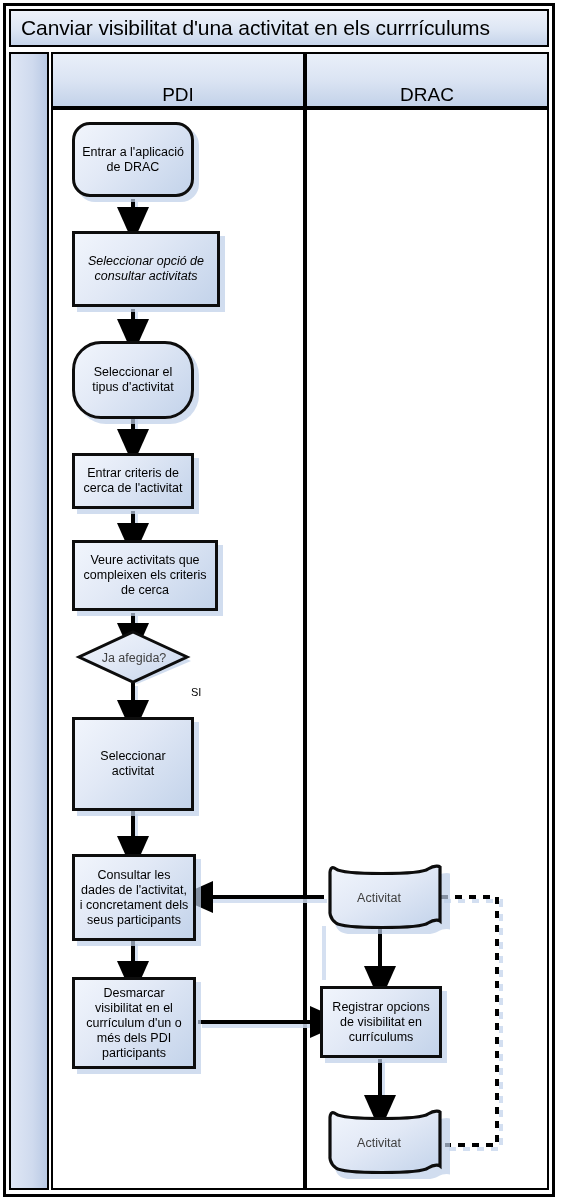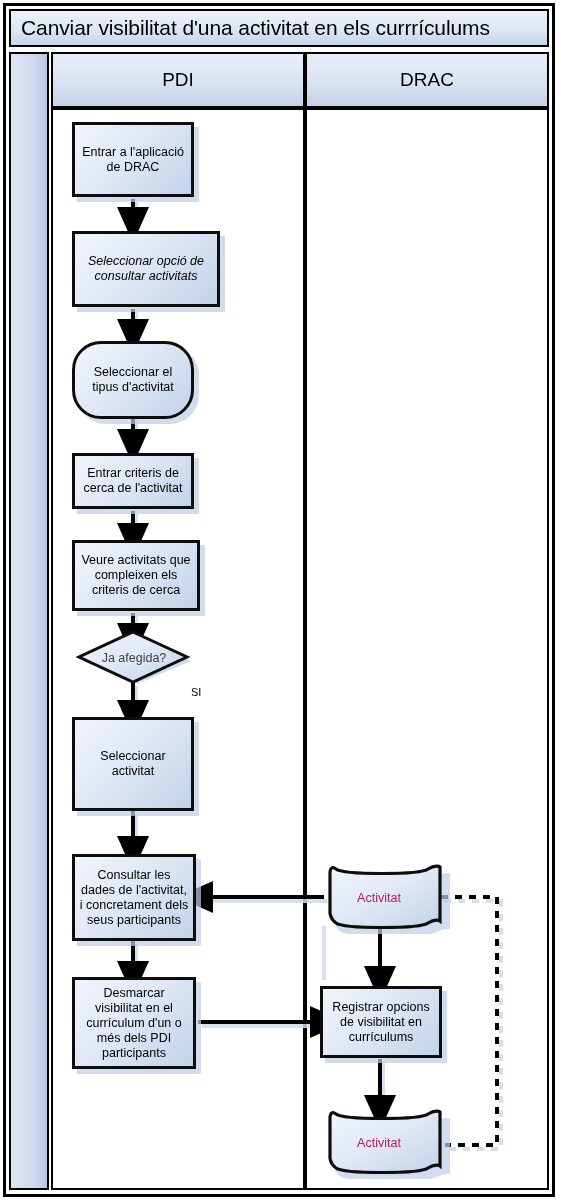--- a/index.html
+++ b/index.html
@@ -56,21 +56,21 @@
     background: linear-gradient(90deg,#dfe7f5 0%, #cfdaee 60%, #b9c9e4 100%);
   }
 
   
   .lane-head {
     position: absolute;
     top: 52px; height: 56px;
     box-sizing: border-box;
     border: 2px solid #000;
     background: linear-gradient(180deg,#e9eff9 0%, #dbe4f3 50%, #c3d2e9 100%);
-    display: flex; align-items: center; justify-content: center;
+    display: flex; align-items: flex-end; justify-content: center;
   }
   .lane-head span { font-size: 19px; color:#000; }
   .lane-head.pdi  { left: 51px;  width: 254px; }
   .lane-head.drac { left: 305px; width: 244px; }
 
   
   .lane-body {
     position: absolute;
     top: 108px; height: 1082px;
     box-sizing: border-box;
@@ -110,21 +110,21 @@
   }
   .datastore {
     position: absolute;
     z-index: 5;
   }
   .datastore svg { display:block; }
   .datastore-label {
     position: absolute;
     left: 0; top: 0; width: 100%; height: 100%;
     display: flex; align-items: center; justify-content: center;
-    font-size: 12.5px; color: #be185d;
+    font-size: 12.5px; color: #404040;
     padding-right: 12px;
     box-sizing: border-box;
   }
 
   
   .conn-layer {
     position: absolute; left: 0; top: 0;
     width: 561px; height: 1202px;
     z-index: 4;
     pointer-events: none;
@@ -208,37 +208,37 @@
     </g>
 
     <g stroke="#cedbef" stroke-width="4" fill="none" stroke-dasharray="7 7" opacity="0.9">
       <path d="M444 901 L501 901 L501 1149 L448 1149"></path>
     </g>
     <g stroke="#000" stroke-width="4" fill="none" stroke-dasharray="7 7" stroke-linecap="butt">
       <path d="M441 897 L497 897 L497 1145 L445 1145"></path>
     </g>
   </svg>
 
-  <div class="shape proc" style="left:72px; top:122px; width:122px; height:75px;">
+  <div class="shape proc" style="left:72px; top:122px; width:122px; height:75px;border-radius:18px;">
     <span>Entrar a l'aplicació de DRAC</span>
   </div>
 
   <div class="shape proc" style="left:72px; top:231px; width:148px; height:76px;font-style:italic;">
     <span>Seleccionar opció de consultar activitats</span>
   </div>
 
   <div class="shape proc" style="left:72px; top:341px; width:122px; height:78px;border-radius:29px;">
     <span>Seleccionar el tipus d'activitat</span>
   </div>
 
   <div class="shape proc" style="left:72px; top:453px; width:122px; height:56px;">
     <span>Entrar criteris de cerca de l'activitat</span>
   </div>
 
-  <div class="shape proc" style="left:72px; top:540px; width:128px; height:71px;">
+  <div class="shape proc" style="left:72px; top:540px; width:146px; height:71px;">
     <span>Veure activitats que compleixen els criteris de cerca</span>
   </div>
 
   <div class="decision-wrap" style="left:75px; top:630px; width:118px; height:56px;">
     <svg width="118" height="56" viewBox="0 0 118 56">
       <polygon points="62,6 116,31 62,54 8,31" fill="rgba(190,206,232,0.7)" stroke="none"></polygon>
       <polygon points="58,2 112,27 58,52 4,27" fill="url(#dgrad)" stroke="#0d0d0d" stroke-width="3"></polygon>
       <defs>
         <linearGradient id="dgrad" x1="0" y1="0" x2="1" y2="1">
           <stop offset="0%" stop-color="#f1f5fc"></stop>

